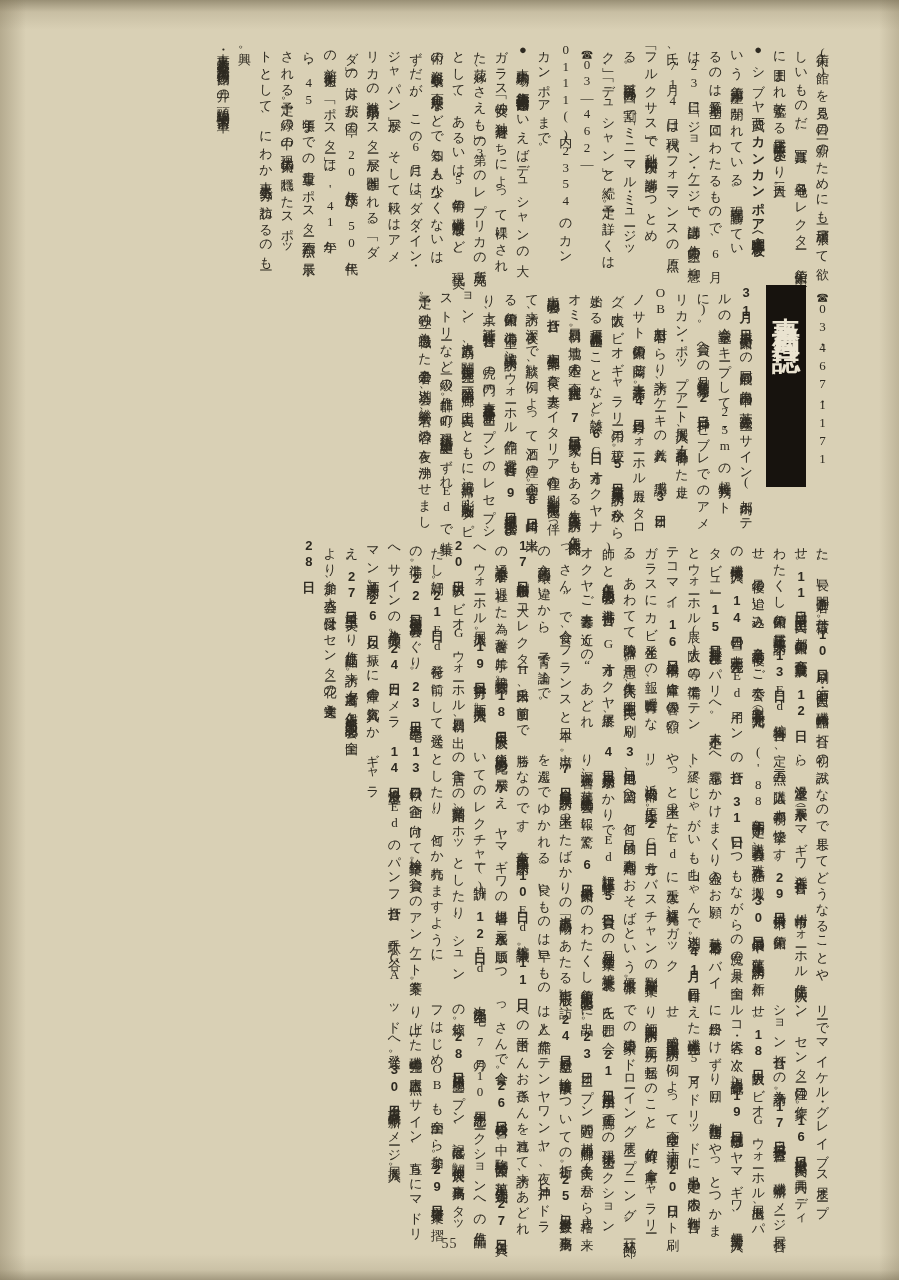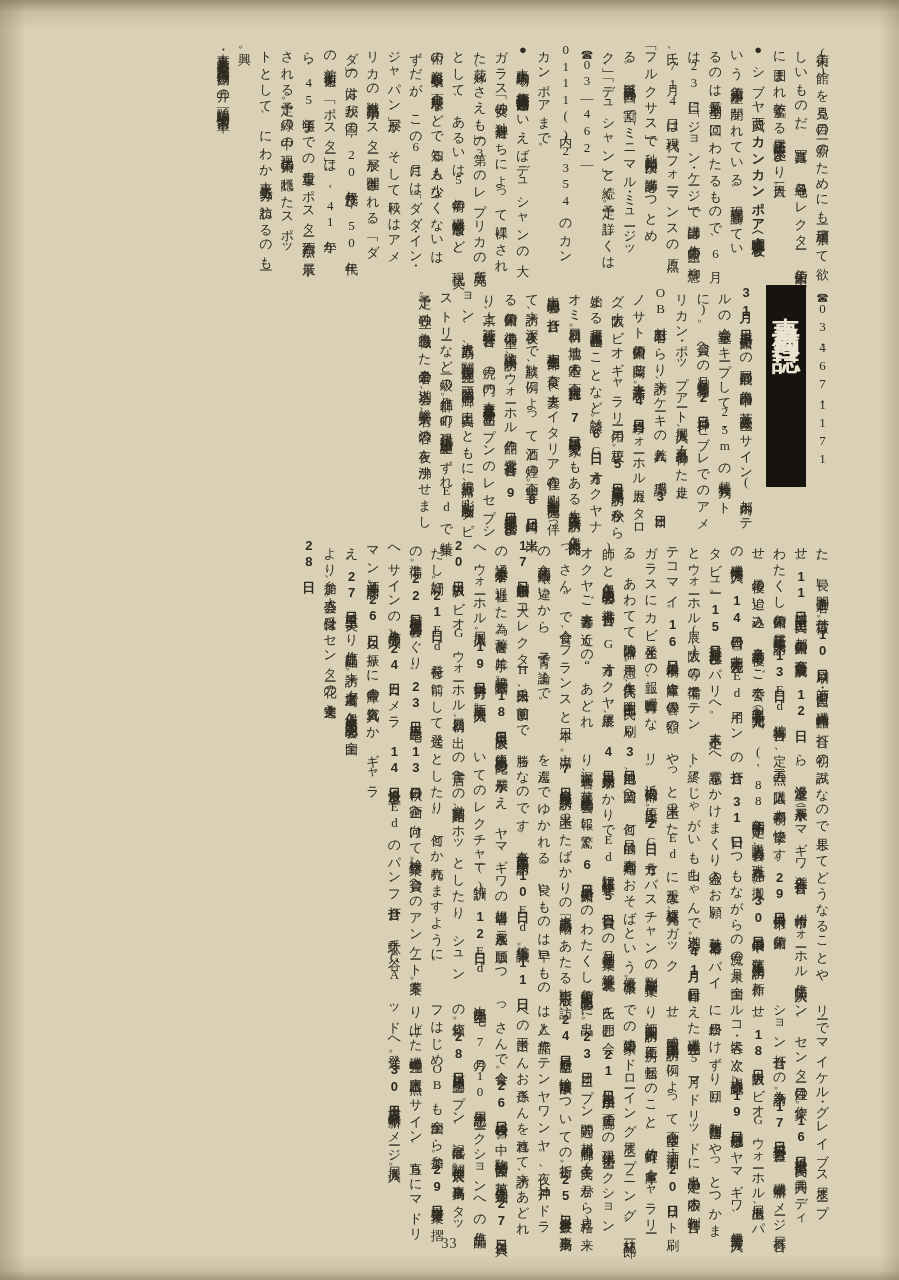--- a/index.html
+++ b/index.html
@@ -84,15 +84,15 @@
     </div>
     <div class="band-text"><span class="dt">3月1日</span>大原美術館での回顧展の為帰国中の菅井汲先生のサイン(都内ホテルの会議室をキープして2・5mの超特大判リトに)。会員への月例発送業務。<span class="dt">2日</span>神戸・ビブレでのアメリカン・ポップアート展搬入、東名・名神ひた走り。OB村田君ふらり来訪、ケーキの差入れ、感謝！<span class="dt">3日</span>オノサト美術館の藤岡ご夫妻来訪。<span class="dt">4日</span>終日ウォーホル展カタログ（大阪ナビオギャラリー用）の校正。<span class="dt">5日</span>会員栗原氏来訪、今秋から始まる戸張孤雁企画のことなど雑談。<span class="dt">6日</span>G方寸オクヤナオミ展初日。地震、木造の企画室大揺れ。<span class="dt">7日</span>版画研究家でもある牛久保公典氏来訪、久保貞次郎氏出版記念会の打合せ。夜桐生支部の奈良ご夫妻、イタリア在住の彫刻家・和南城氏を伴って来訪、深夜まで歓談、例によって酒と煙の企画室。<span class="dt">8日</span>川崎に出来る美術館の準備室の諏訪氏来訪、ウォーホル作品の選定打合せ。<span class="dt">9日</span>柳沢紀子先生浜松より上京、詩画集打合せ。虎の門の東京農林年金新館オープンのレセプション、大沢昌助、関根伸夫両先生、盛岡第一画廊の上田氏とともに綿貫出席、彫刻・版画・タピストリーなど一級の作品群。町の現代美術館誕生（いずれEdで特集予定）。独立の為退職した金子君の送別会、総勢十八名、渋谷の夜を沸かせまし</div>
   </section>
 
   <section class="diary-band vert" id="band-b">た。長い間金子君ご苦労様。<span class="dt">10日</span>刷り師・石田氏と磯崎作品の打合せ。<span class="dt">11日</span>盛岡・上田氏と都美術館の斉藤義重展へ。<span class="dt">12日</span>わたくし美術館の尾崎正教氏来訪。<span class="dt">13日</span>Ed編集打合せ、最後の追い込み。金子君最後のご奉公で九州出張（北九州での磯崎展搬入）へ。<span class="dt">14日</span>雪の中菅井先生のEd用インタビュー。<span class="dt">15日</span>菅井先生再びパリへ。人手不足とウォーホル展(大阪)等の準備でテンテコマイ。<span class="dt">16日</span>並木橋の倉庫に保管の額のガラスにカビ発生との報、一瞬真青になる。あわてて除湿器の用意。牛久保氏、岡部徳三氏(刷り師)と久保氏出版記念会の準備打合せ。G方寸オクヤ展終了、オクヤご夫妻等と近くの“あどれっさん”で会食、フランスと日本の文化的土壌の違いから、子育て論まで。<span class="dt">17日</span>創作版画の大コレクターH氏来日、前回までの通訳金子君が退社した為、辞書を片手に綿貫大奮闘。<span class="dt">18日</span>田添大阪へウォーホル展搬入。<span class="dt">19日</span>伊勢丹へ版画展搬入。<span class="dt">20日</span>大阪・ナビオGウォーホル展初日、出だし好調。<span class="dt">21日</span>Ed発行を前にして発送の準備。<span class="dt">22日</span>創画会他展覧会めぐり。<span class="dt">23日</span>大沢先生宅へサインの為作品搬入。<span class="dt">24日</span>カメラマン酒井氏来訪。<span class="dt">26日</span>久し振りに倉庫の空気入れかえ。<span class="dt">27日</span>埼玉県美より作品返品に来訪。夕方湯島で久保貞次郎氏出版記念会、全国より参加、大盛会。受付はセンター花の美女連！<span class="dt">28日</span></section>
 
   <section class="diary-band vert" id="band-c">初の試みなので果してどうなることやら。浪漫堂と元永展（ヤマギワ主催）打合せ。川崎市ウォーホル作品購入決定、二五点の購入は本邦初の快挙です。<span class="dt">29日</span>横浜市の美術館('88年開館予定)購入委員会、瑛九作品を搬入。<span class="dt">30日</span>個展中の藤江民先生来訪、新作の打合せ。<span class="dt">31日</span>いつもながらの魔の月末、全国へ電話をかけまくり入金のお願い。秋元君本日でバイト終了、じゃがいも山ちゃんで送別会。<span class="dt">4月1日</span>昨日やっと出来上ったEdに重大な誤植発見、ガックリ。浜松支部の原氏上京。<span class="dt">2日</span>G方寸セバスチャンの彫刻展示作業。<span class="dt">3日</span>池田、盛岡へ、何と目的は直利庵のおそばという優雅出張。<span class="dt">4日</span>事務局総がかりでEd誤植訂正作業。<span class="dt">5日</span>会員への月例発送作業。綿貫東北より深夜帰着、芹沢銈介先生逝去の報に驚く。<span class="dt">6日</span>原美術館でのわたくし美術館出版記念会出席。<span class="dt">7日</span>会員星野氏来訪、出来上ったばかりの大沢昌助「陽のあたる街」手彩版を選んでゆかれる。良いものは早いもの勝ちなのです。奈良支部西田氏来訪。<span class="dt">10日</span>Ed編集会議。<span class="dt">11日</span>飯田橋・憂陀の展示がえ。ヤマギワの担当者に元永展と版画についてのレクチャー(特訓)。<span class="dt">12日</span>Edの書店への営業開始、ホッとしたり、シュンとしたり。何とか売れますように。<span class="dt">13日</span>秋の企画へ向けて検討作業。会員へのアンケート案等々。<span class="dt">14日</span>浪漫堂とEdのパンフ打合せ。千駄ヶ谷GAギャラ</section>
 
   <section class="diary-band vert" id="band-d">リーでマイケル・グレイブス展オープン、センター注目の作家。<span class="dt">16日</span>浜松支部原氏、共同エディション打合せの為来訪。<span class="dt">17日</span>綿貫・名古屋へ、磯崎新イメージ展打合せ。<span class="dt">18日</span>大阪ナビオGウォーホル展搬出、パルコ・大谷に次ぐ入場者記録。<span class="dt">19日</span>梱包班はヤマギワ、伊勢丹等搬入に終日かけずり回り、制作担当はやっとつかまえた磯崎先生と5月マドリッドに出品予定の木版の制作打合せ。盛岡支部上田氏来訪、例によって企画室は酒・酒・酒！<span class="dt">20日</span>リト刷り師山梨氏来訪、新工房に転居とのこと。佐賀町の倉庫ギャラリーでの建築家のドローイング展オープニング。林紀一郎氏を囲む会。<span class="dt">21日</span>銀座自由が丘画廊での現代美術オークションに出品。<span class="dt">23日</span>オープン間近の川越画廊の金子氏(君から昇格)来訪。<span class="dt">24日</span>日通航空と輸送事故についての折衝。<span class="dt">25日</span>来客多数、事務局は人と作品でテンヤワンヤ。夜、神戸Gドラベの平田さんお孫さんを連れて来訪、あどれっさんで会食。<span class="dt">26日</span>桜吹雪の中、駒場民芸館で芹沢先生告別式。<span class="dt">27日</span>久保貞次郎先生宅へ、7月の10周年記念オークションへの作品出品の依頼。<span class="dt">28日</span>川越画廊オープン、記念展は関根伸夫展。事務局スタッフはじめOBも全国から参加。<span class="dt">29日</span>突貫作業で摺り上げた磯崎先生の木版三点にサイン、直ちにマドリッドへ発送。<span class="dt">30日</span>名古屋・磯崎新イメージ展搬入。</section>
 
-  <div class="pageno">33</div>
+  <div class="pageno">55</div>
 
 </div>
 
 </body></html>

